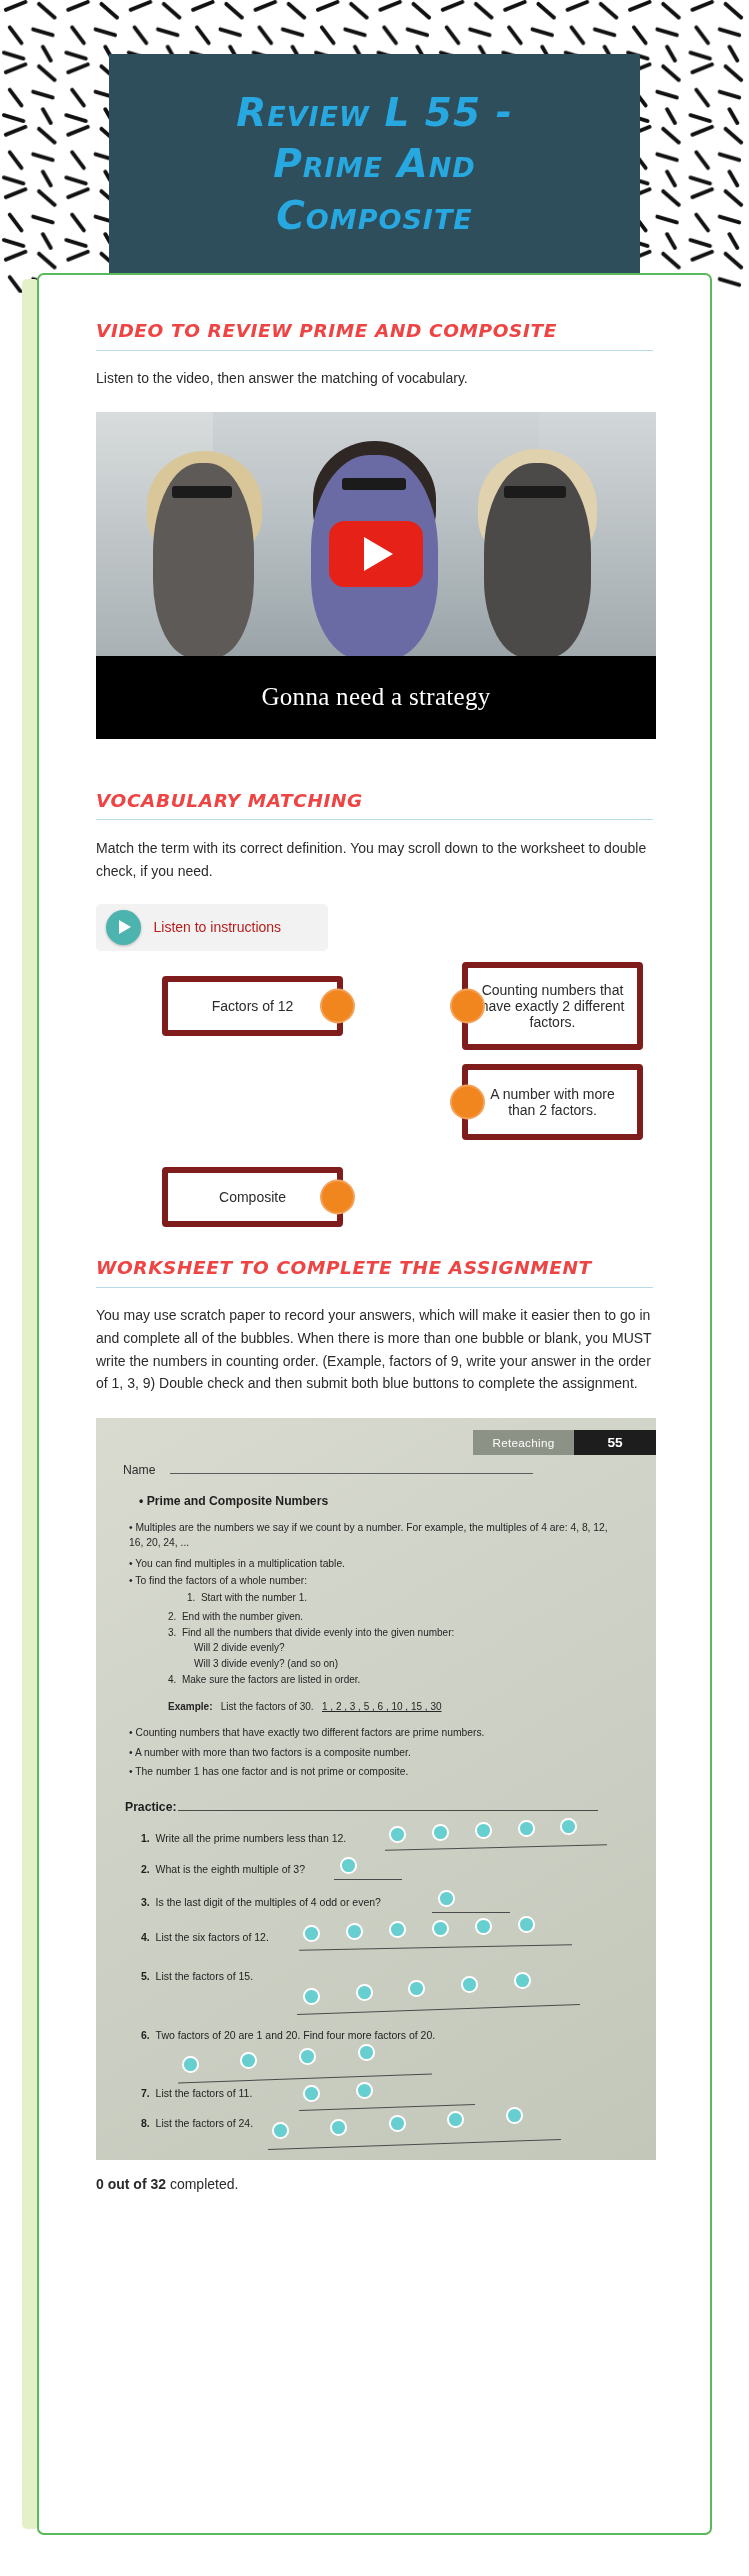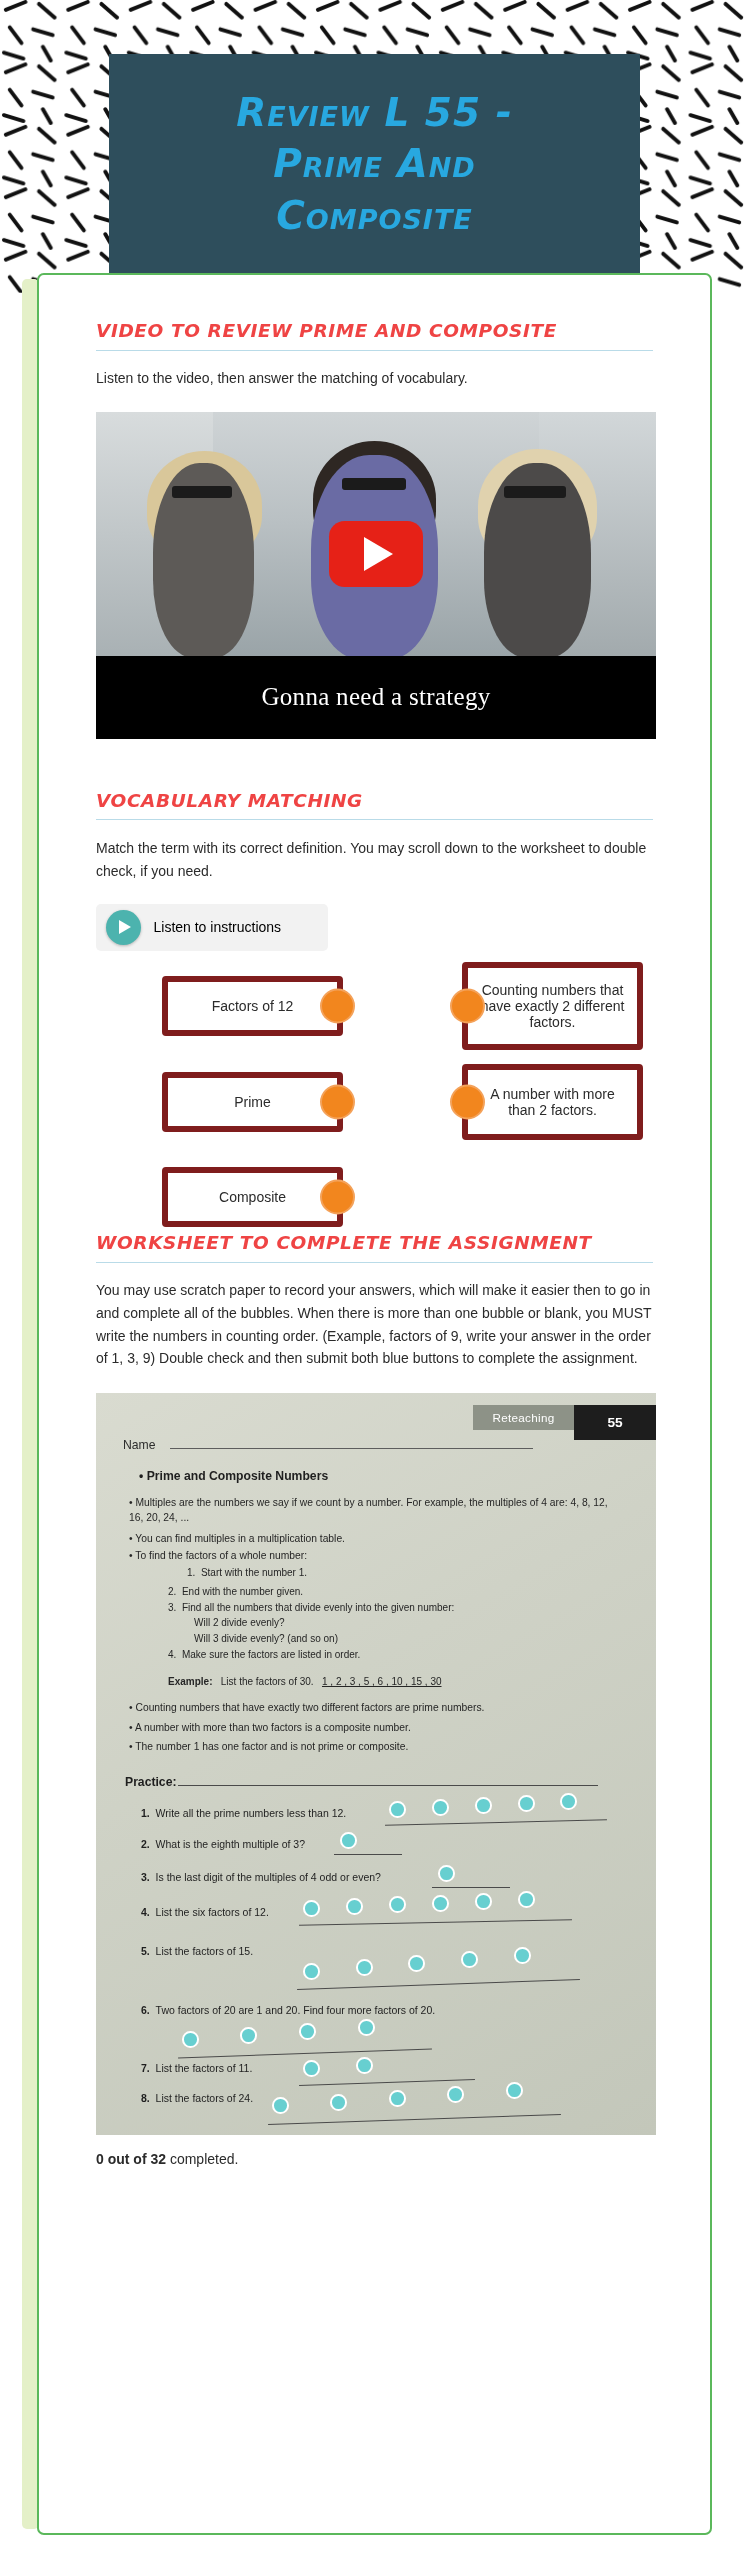--- a/index.html
+++ b/index.html
@@ -152,21 +152,21 @@
   }
   #listen-btn .play-circle {
     width: 35px; height: 35px; border-radius: 50%;
     background: #4cb3ae; display:flex; align-items:center; justify-content:center;
     box-shadow: 0 1px 2.9px rgba(0,0,0,.25);
   }
   #listen-btn .play-circle .t {
     width:0;height:0;border-left:12.7px solid #fff;
     border-top:7.8px solid transparent;border-bottom:7.8px solid transparent;margin-left:3.9px;
   }
-  #listen-btn .lbl { font-size: 14px; color: #000000; }
+  #listen-btn .lbl { font-size: 14px; color: #b91c1c; }
 
   
   #matching { margin-top: 25px; position: relative; height: 256px; }
   .match-row { position: absolute; width: 100%; }
   .match-card {
     position: relative;
     border: 6px solid #7f1d1d; border-radius: 3.9px;
     background: #fff;
     display: flex; align-items: center; justify-content: center;
     font-size: 14px; color: #2b2b2b; text-align: center;
@@ -188,21 +188,21 @@
     width: 560px; height: 742px;
     position: relative; overflow: hidden;
     background: linear-gradient(150deg,#d9dbd0 0%, #cfd2c6 40%, #c3c7ba 100%);
   }
   #ws-tab-grey {
     position:absolute; right:82px; top:11.7px; width:101px; height:25px;
     background:#8d9287; display:flex; align-items:center; justify-content:center;
     color:#fff; font-size:11.7px; letter-spacing:0.3px;
   }
   #ws-tab-dark {
-    position:absolute; right:0px; top:11.7px; width:82px; height:35px;
+    position:absolute; right:0px; top:11.7px; width:82px; height:25px;
     background:#1d1d1d; display:flex; align-items:center; justify-content:center;
     color:#fff; font-size:13.7px; font-weight:bold;
   }
   #ws-name-row {
     position:absolute; left:27px; top:45px; width:410px;
     font-size:12.2px; color:#2d2d2d;
   }
   #ws-name-row .rule { border-bottom:1px solid #5d5d5d; height:10.7px; margin-left:47px; }
   .ws-h {
     position:absolute; font-size:12.2px; color:#1f1f1f; font-weight:bold;
@@ -298,38 +298,34 @@
       <div class="match-card left-card">
         <span>Factors of 12</span>
         <span class="dot dot-right"></span>
       </div>
       <div class="match-card right-card" style="position:absolute; top:-13.7px; height:88px;">
         <span>Counting numbers that have exactly 2 different factors.</span>
         <span class="dot dot-left"></span>
       </div>
     </div>
     <div class="match-row" style="top:96px;">
-      <div class="match-card left-card">
-        <span>Prime</span>
-        <span class="dot dot-right"></span>
-      </div>
       <div class="match-card right-card" style="position:absolute; top:-7.8px; height:76px;">
         <span>A number with more than 2 factors.</span>
         <span class="dot dot-left"></span>
       </div>
     </div>
     <div class="match-row" style="top:191px;">
       <div class="match-card left-card">
         <span>Composite</span>
         <span class="dot dot-right"></span>
       </div>
     </div>
   </div>
 
-  <div class="section-head" style="">Worksheet to complete the assignment</div>
+  <div class="section-head" style="margin-top:25px;">Worksheet to complete the assignment</div>
   <div class="section-rule"></div>
   <div class="body-text">You may use scratch paper to record your answers, which will make it easier then to go in and complete all of the bubbles. When there is more than one bubble or blank, you MUST write the numbers in counting order. (Example, factors of 9, write your answer in the order of 1, 3, 9) Double check and then submit both blue buttons to complete the assignment.</div>
 
   <div id="worksheet">
     <div id="ws-tab-grey">
       <span>Reteaching</span>
     </div>
     <div id="ws-tab-dark">
       <span>55</span>
     </div>

